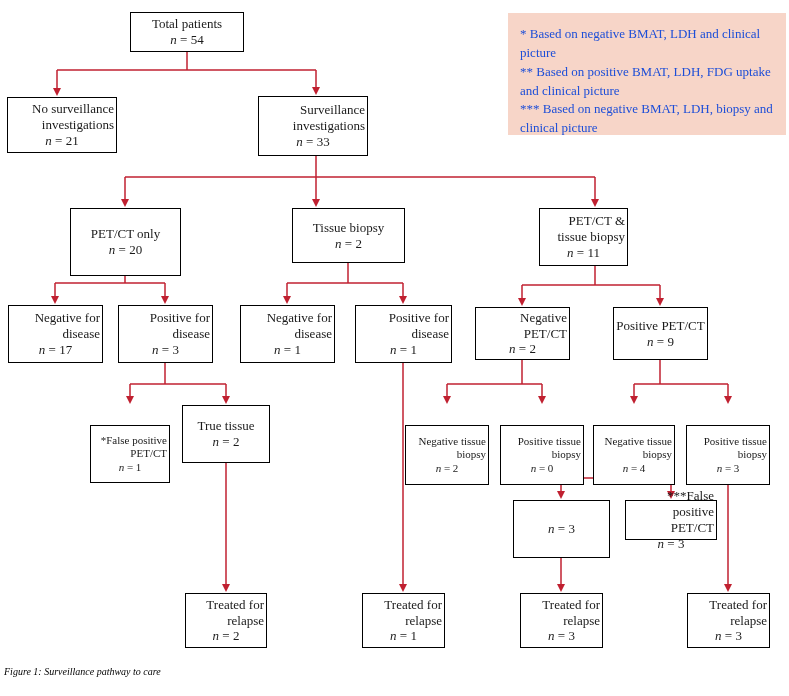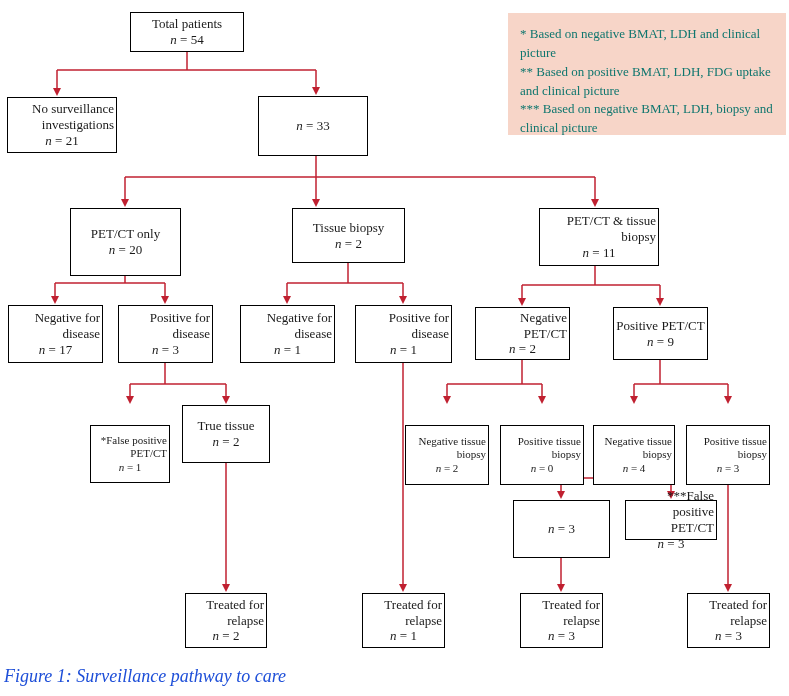--- a/index.html
+++ b/index.html
@@ -17,24 +17,24 @@
   .box{
     position:absolute;box-sizing:border-box;
     border:1.5px solid var(--box-border);background:var(--box-bg);
     display:flex;flex-direction:column;justify-content:center;align-items:center;
     text-align:right;font-size:13px;line-height:1.22;padding:2px;color:#1a1a1a;
   }
   .box.sm{font-size:11px;margin-top:20px;}
   .box-n::first-letter{font-style:italic;}
   .legend{
     position:absolute;left:508px;top:13px;width:278px;height:122px;box-sizing:border-box;
-    background:var(--legend-bg);padding:12px 12px;font-size:13px;line-height:1.45;color:#0f766e;
+    background:var(--legend-bg);padding:12px 12px;font-size:13px;line-height:1.45;color:#1d4ed8;
   }
   .caption{
-    position:absolute;left:4px;top:666px;font-size:18px;font-style:italic;color:#1d4ed8;text-align:right;
+    position:absolute;left:4px;top:666px;font-size:10px;font-style:italic;color:#000000;text-align:right;
   }
 </style>
 </head>
 <body>
 
 <div class="canvas">
 
   <svg class="connectors" width="789" height="696" viewBox="0 0 789 696">
     <defs>
       <marker id="arr" markerWidth="9" markerHeight="9" refX="1" refY="4" orient="auto" markerUnits="userSpaceOnUse">
@@ -100,34 +100,35 @@
     <div class="box-label">Total patients</div>
     <div class="box-n">n = 54</div>
   </div>
 
   <div class="box" style="left:7px;top:97px;width:110px;height:56px">
     <div class="box-label">No surveillance investigations</div>
     <div class="box-n">n = 21</div>
   </div>
 
   <div class="box" style="left:258px;top:96px;width:110px;height:60px">
+    <div class="box-label">Surveillance investigations</div>
     <div class="box-n">n = 33</div>
   </div>
 
   <div class="box" style="left:70px;top:208px;width:111px;height:68px">
     <div class="box-label">PET/CT only</div>
     <div class="box-n">n = 20</div>
   </div>
 
   <div class="box" style="left:292px;top:208px;width:113px;height:55px">
     <div class="box-label">Tissue biopsy</div>
     <div class="box-n">n = 2</div>
   </div>
 
-  <div class="box" style="left:539px;top:208px;width:120px;height:58px">
+  <div class="box" style="left:539px;top:208px;width:89px;height:58px">
     <div class="box-label">PET/CT &amp; tissue biopsy</div>
     <div class="box-n">n = 11</div>
   </div>
 
   <div class="box" style="left:8px;top:305px;width:95px;height:58px">
     <div class="box-label">Negative for disease</div>
     <div class="box-n">n = 17</div>
   </div>
 
   <div class="box" style="left:118px;top:305px;width:95px;height:58px">

